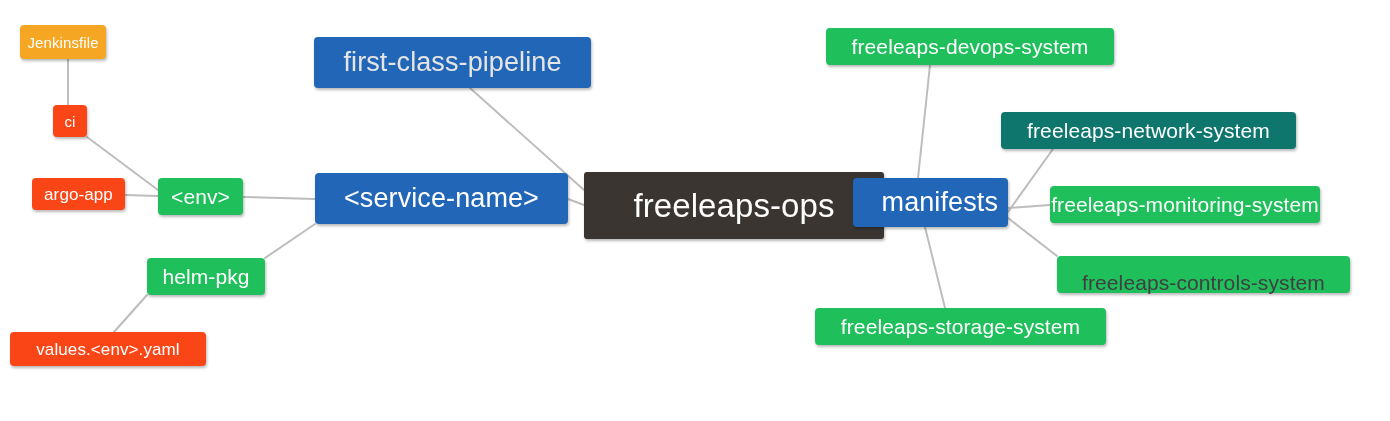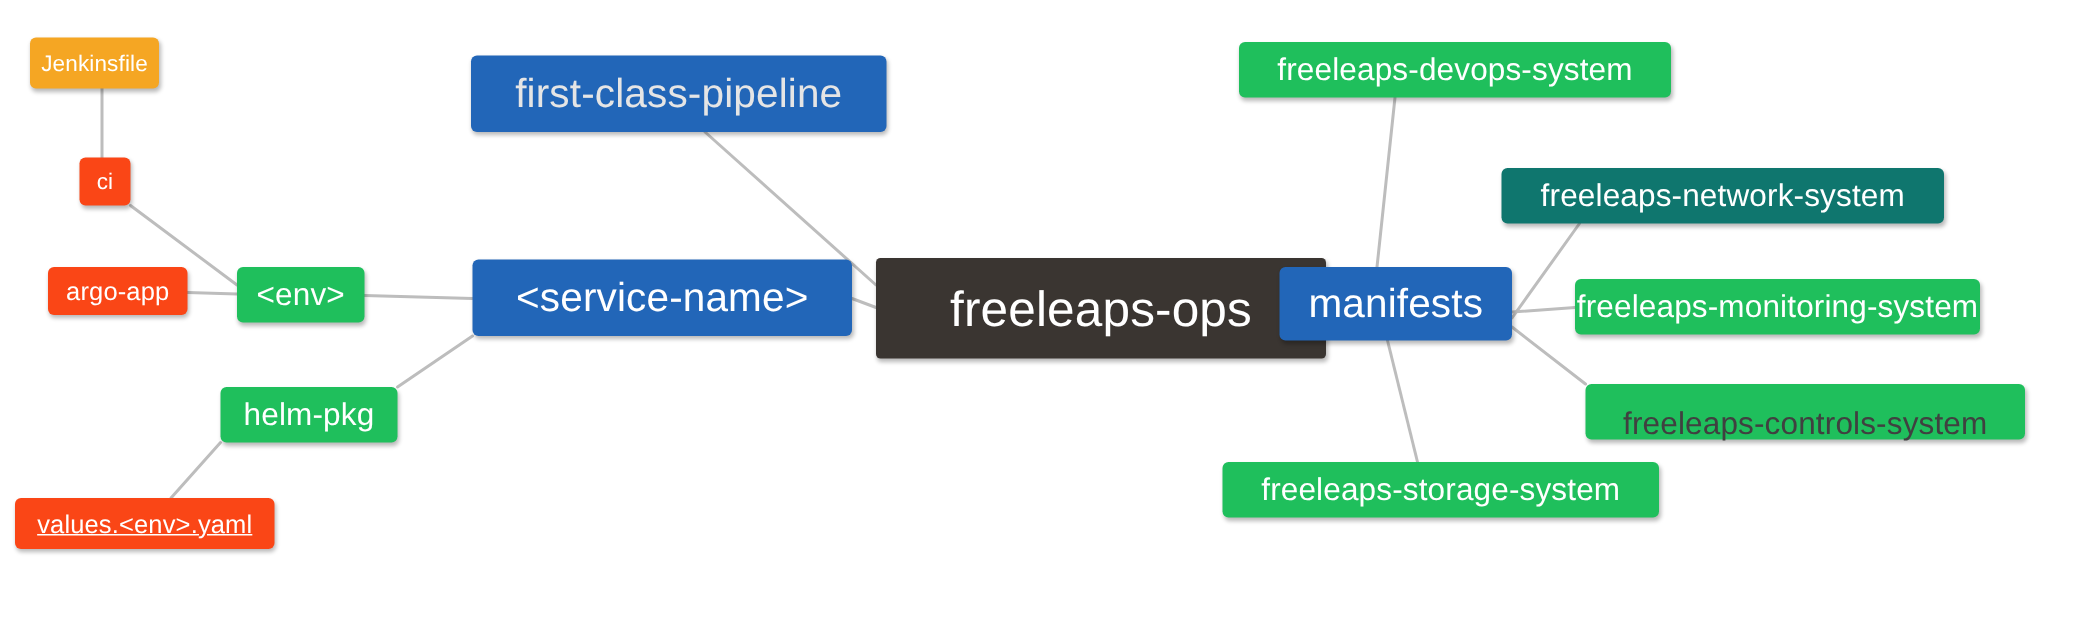--- a/index.html
+++ b/index.html
@@ -66,39 +66,39 @@
   <div id="node-layer">
       <div class="node root" style="left: 584px; top: 172px; width: 300px; height: 67px; background: rgb(58, 53, 49); font-size: 33px; color: rgb(255, 255, 255);">
         <span>freeleaps-ops</span>
       </div>
       <div class="node" style="left: 314px; top: 37px; width: 277px; height: 51px; background: rgb(34, 102, 184); font-size: 27px; color: #e5e5e5;">
         <span>first-class-pipeline</span>
       </div>
       <div class="node" style="left: 315px; top: 173px; width: 253px; height: 51px; background: rgb(34, 102, 184); font-size: 27px; color: rgb(255, 255, 255);">
         <span>&lt;service-name&gt;</span>
       </div>
-      <div class="node" style="left: 853px; top: 178px; width: 155px; height: 49px; background: rgb(34, 102, 184); font-size: 27px; color: rgb(255, 255, 255);">
+      <div class="node" style="left: 853px; top: 178px; width: 155px; height: 49px; background: rgb(34, 102, 184); font-size: 27px; color: rgb(255, 255, 255); justify-content: flex-end;">
         <span>manifests</span>
       </div>
       <div class="node" style="left: 158px; top: 178px; width: 85px; height: 37px; background: rgb(31, 191, 92); font-size: 21px; color: rgb(255, 255, 255);">
         <span>&lt;env&gt;</span>
       </div>
       <div class="node" style="left: 147px; top: 258px; width: 118px; height: 37px; background: rgb(31, 191, 92); font-size: 21px; color: rgb(255, 255, 255);">
         <span>helm-pkg</span>
       </div>
       <div class="node" style="left: 53px; top: 105px; width: 34px; height: 32px; background: rgb(250, 70, 22); font-size: 15px; color: rgb(255, 255, 255);">
         <span>ci</span>
       </div>
       <div class="node" style="left: 32px; top: 178px; width: 93px; height: 32px; background: rgb(250, 70, 22); font-size: 17px; color: rgb(255, 255, 255);">
         <span>argo-app</span>
       </div>
       <div class="node" style="left: 20px; top: 25px; width: 86px; height: 34px; background: rgb(245, 166, 35); font-size: 15px; color: rgb(255, 255, 255);">
         <span>Jenkinsfile</span>
       </div>
-      <div class="node" style="left: 10px; top: 332px; width: 173px; height: 34px; background: rgb(250, 70, 22); font-size: 17px; color: rgb(255, 255, 255); text-decoration: underline;">
+      <div class="node" style="left: 10px; top: 332px; width: 196px; height: 34px; background: rgb(250, 70, 22); font-size: 17px; color: rgb(255, 255, 255);">
         <span>values.&lt;env&gt;.yaml</span>
       </div>
       <div class="node" style="left: 798px; top: 28px; width: 288px; height: 37px; background: rgb(31, 191, 92); font-size: 21px; color: rgb(255, 255, 255); margin-left: 28px;">
         <span>freeleaps-devops-system</span>
       </div>
       <div class="node" style="left: 1001px; top: 112px; width: 295px; height: 37px; background: #0f766e; font-size: 21px; color: rgb(255, 255, 255);">
         <span>freeleaps-network-system</span>
       </div>
       <div class="node" style="left: 1050px; top: 186px; width: 270px; height: 37px; background: rgb(31, 191, 92); font-size: 21px; color: rgb(255, 255, 255);">
         <span>freeleaps-monitoring-system</span>

